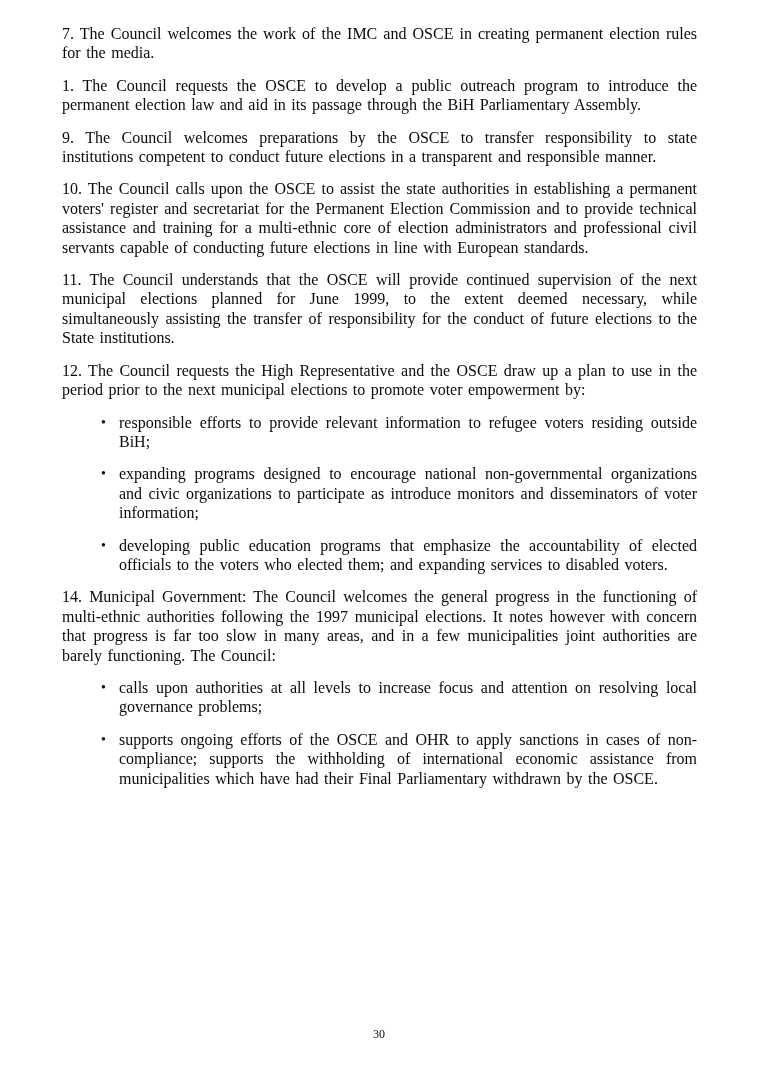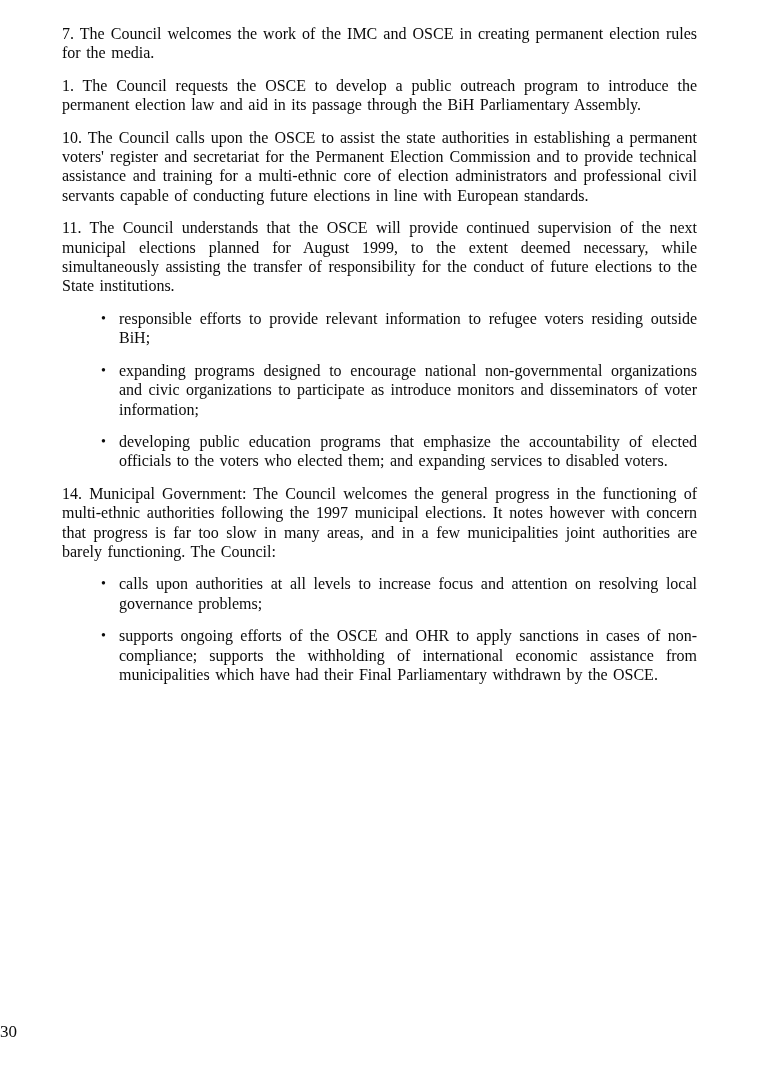--- a/index.html
+++ b/index.html
@@ -44,37 +44,40 @@
   }
   .bullet-text {
     flex: 1;
     text-align: justify;
   }
   .page-number {
     position: absolute;
     bottom: 36px;
     left: 0;
     width: 758px;
-    font-size: 17px;
+    text-align: center;
+    font-size: 12px;
   }
 </style>
 </head>
 <body>
 
 <div class="page">
 
   <p class="para">7. The Council welcomes the work of the IMC and OSCE in creating permanent election rules for the media.</p>
 
   <p class="para">1. The Council requests the OSCE to develop a public outreach program to introduce the permanent election law and aid in its passage through the BiH Parliamentary Assembly.</p>
 
+  <p class="para">9. The Council welcomes preparations by the OSCE to transfer responsibility to state institutions competent to conduct future elections in a transparent and responsible manner.</p>
 
   <p class="para">10. The Council calls upon the OSCE to assist the state authorities in establishing a permanent voters' register and secretariat for the Permanent Election Commission and to provide technical assistance and training for a multi-ethnic core of election administrators and professional civil servants capable of conducting future elections in line with European standards.</p>
 
-  <p class="para">11. The Council understands that the OSCE will provide continued supervision of the next municipal elections planned for August 1999, to the extent deemed necessary, while simultaneously assisting the transfer of responsibility for the conduct of future elections to the State institutions.</p>
+  <p class="para">11. The Council understands that the OSCE will provide continued supervision of the next municipal elections planned for June 1999, to the extent deemed necessary, while simultaneously assisting the transfer of responsibility for the conduct of future elections to the State institutions.</p>
 
+  <p class="para">12. The Council requests the High Representative and the OSCE draw up a plan to use in the period prior to the next municipal elections to promote voter empowerment by:</p>
 
   <div class="bullet-item">
     <span class="bullet-marker">•</span>
     <span class="bullet-text">responsible efforts to provide relevant information to refugee voters residing outside BiH;</span>
   </div>
 
   <div class="bullet-item">
     <span class="bullet-marker">•</span>
     <span class="bullet-text">expanding programs designed to encourage national non-governmental organizations and civic organizations to participate as introduce monitors and disseminators of voter information;</span>
   </div>

